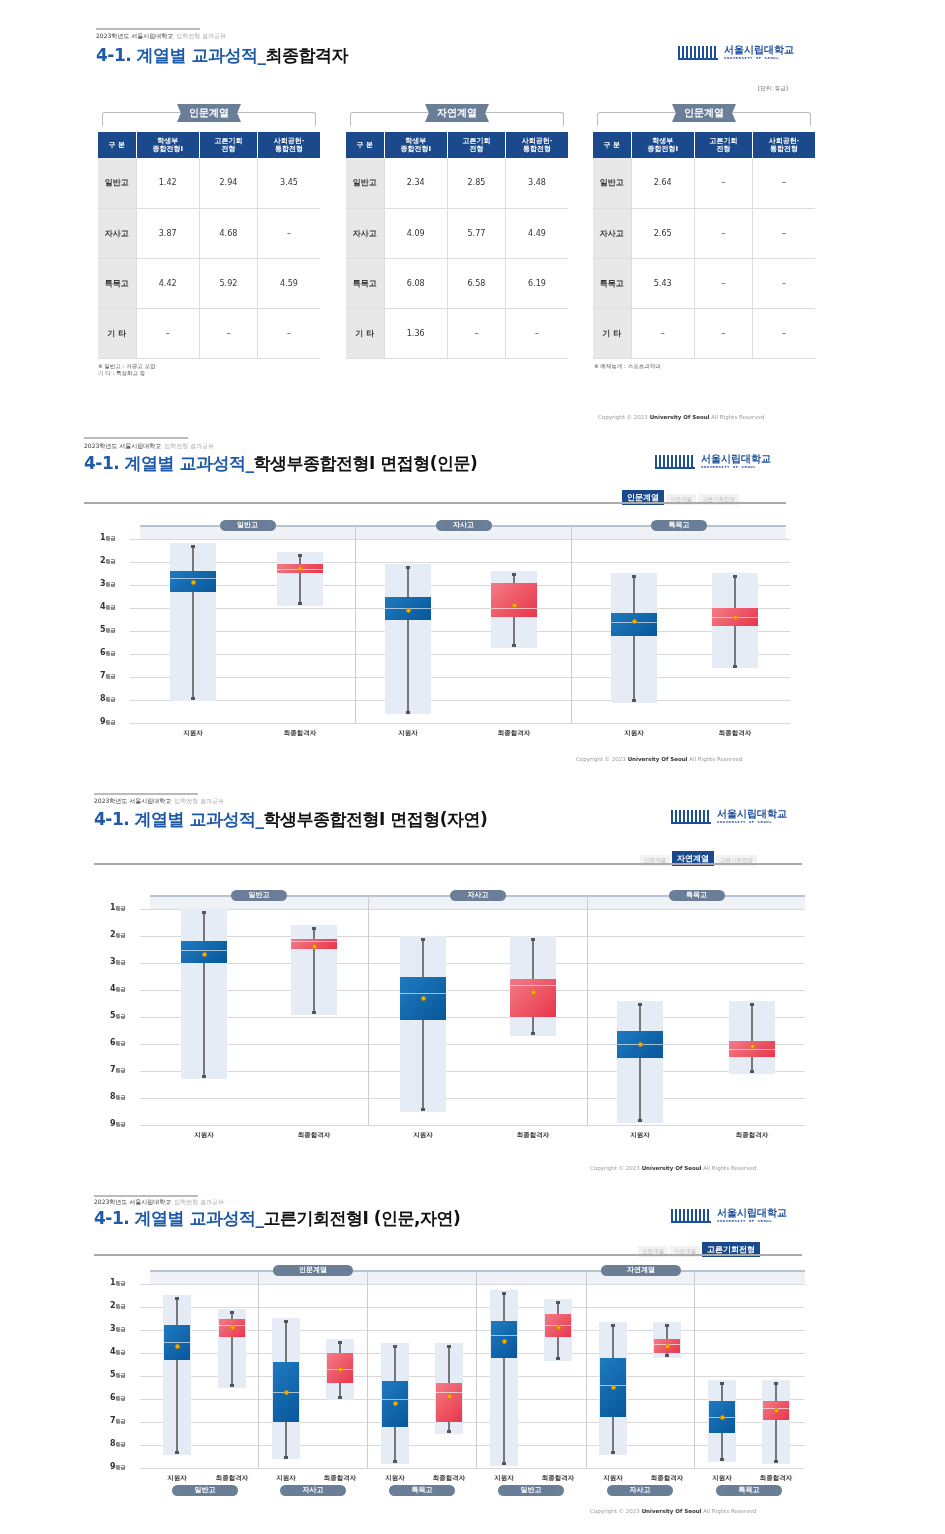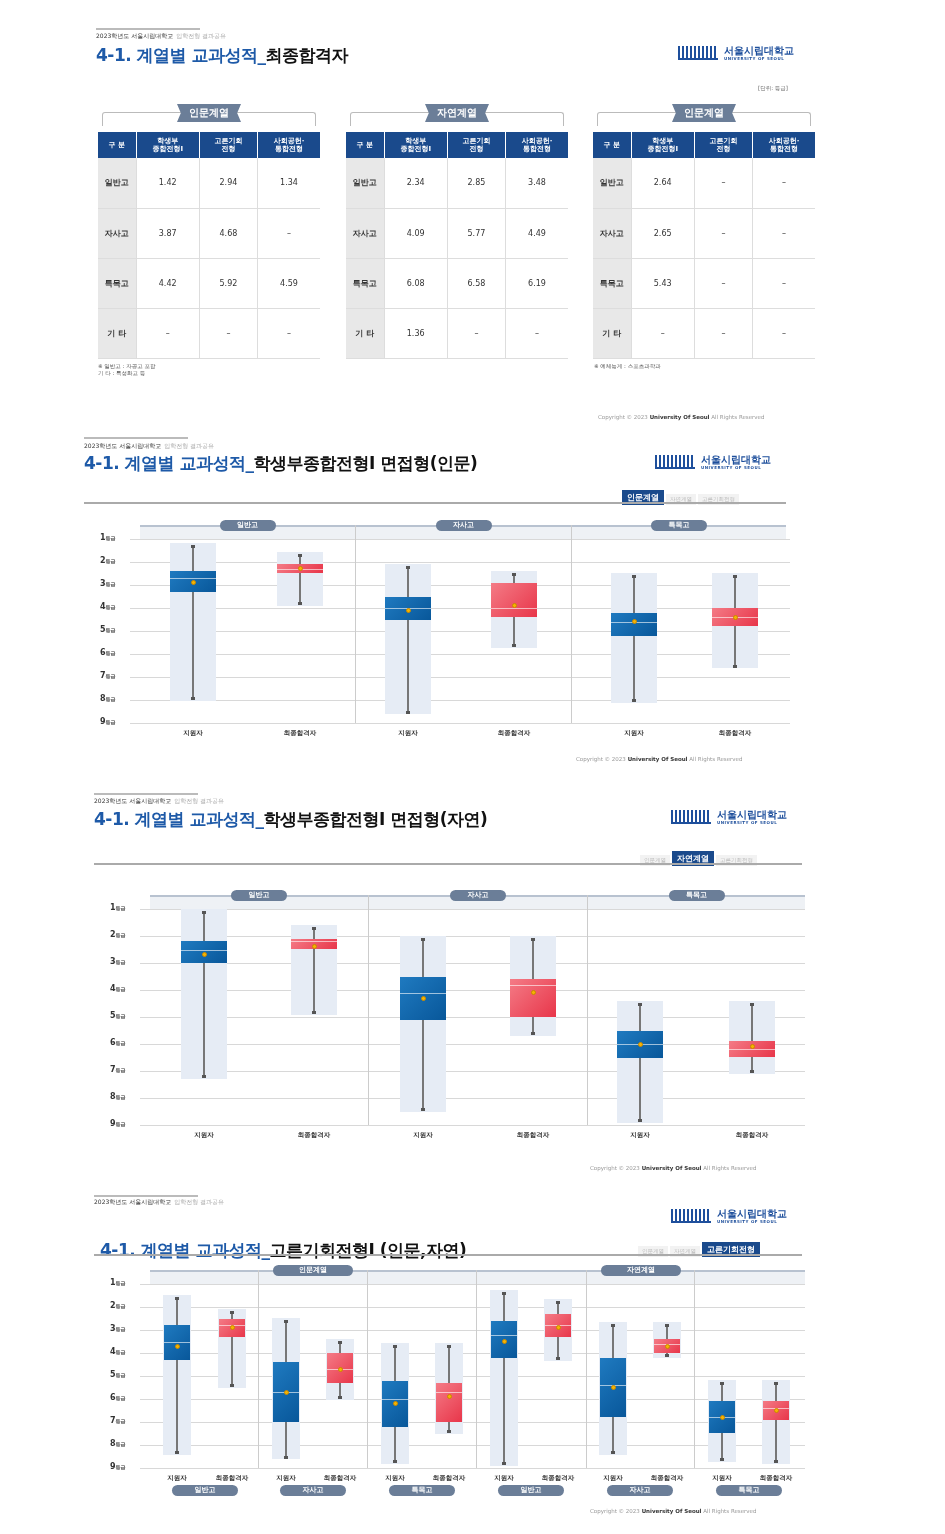--- a/index.html
+++ b/index.html
@@ -2,21 +2,21 @@
 <html><head>
 <meta charset="utf-8">
 <style>
   * { box-sizing: border-box; margin: 0; padding: 0; }
   body { width: 945px; height: 1534px; background: #ffffff; font-family: "DejaVu Sans", sans-serif; position: relative; overflow: hidden; color: #333; }
   .toprule { position: absolute; height: 2px; width: 104px; background: #bbb; }
   .subtitle { position: absolute; font-size: 6px; color: #333; white-space: nowrap; }
   .subtitle .lite { color: #aaa; margin-left: 3px; }
   .title { position: absolute; font-size: 17px; font-weight: bold; color: #1e5aa8; white-space: nowrap; letter-spacing: -0.5px; }
   .title .dark { color: #111; }
-  .logo { position: absolute; display: flex; align-items: center; }
+  .logo { position: absolute; display: flex; align-items: center; font-family: Liberation Mono, monospace; }
   .logo .bars { width: 40px; height: 14px; margin-right: 6px; background: repeating-linear-gradient(90deg, #1e4f9c 0 2px, transparent 2px 4px); border-bottom: 2px solid #1e4f9c; }
   .logo .txt { display: flex; flex-direction: column; }
   .logo .kr { font-size: 10px; font-weight: bold; color: #1e4f9c; line-height: 11px; }
   .logo .en { font-size: 4px; font-weight: bold; color: #1e4f9c; letter-spacing: 0.5px; }
   .copyright { position: absolute; font-size: 5.5px; color: #999; white-space: nowrap; }
   .copyright b { color: #333; }
   .unit { position: absolute; font-size: 5.5px; color: #666; }
   
   .tblwrap { position: absolute; width: 222px; }
   .tblhead-banner { position: relative; height: 22px; }
@@ -82,21 +82,21 @@
               <th>학생부<br>종합전형I</th>
               <th>고른기회<br>전형</th>
               <th>사회공헌·<br>통합전형</th>
             </tr>
           </thead>
           <tbody>
             <tr>
               <td class="rowh">일반고</td>
               <td>1.42</td>
               <td>2.94</td>
-              <td>1.34</td>
+              <td>3.45</td>
             </tr>
             <tr>
               <td class="rowh">자사고</td>
               <td>3.87</td>
               <td>4.68</td>
               <td>–</td>
             </tr>
             <tr>
               <td class="rowh">특목고</td>
               <td>4.42</td>
@@ -394,21 +394,21 @@
       <div class="median" style="left:619px;top:159.4px;width:46px;"></div>
       <div class="mean" style="left:639.5px;top:154.2px;"></div>
       <div class="xlab" style="left:612px;width:60px;top:241px;">최종합격자</div>
     </div>
   <div class="copyright" style="left:590px;top:1165px;"><span>Copyright © 2023</span> <b>University Of Seoul</b> <span>All Rights Reserved</span></div>
 </div>
 
 <div>
   <div class="toprule" style="left:94px;top:1195px;"></div>
   <div class="subtitle" style="left:94px;top:1198px;"><span>2023학년도 서울시립대학교</span><span class="lite">입학전형 결과공유</span></div>
-  <div class="title" style="left:100px;top:1207px;margin-top:32px;"><span>4-1. 계열별 교과성적_</span><span class="dark">고른기회전형I (인문,자연)</span></div>
+  <div class="title" style="left:94px;top:1207px;"><span>4-1. 계열별 교과성적_</span><span class="dark">고른기회전형I (인문,자연)</span></div>
   <div class="logo" style="left:671px;top:1208px;">
     <div class="bars"></div>
     <div class="txt">
         <span class="kr">서울시립대학교</span>
         <span class="en">UNIVERSITY OF SEOUL</span>
       </div>
   </div>
   <div class="tabs" style="left:636px;top:1242px;">
     <div class="tab">인문계열</div>
     <div class="tab">자연계열</div>

